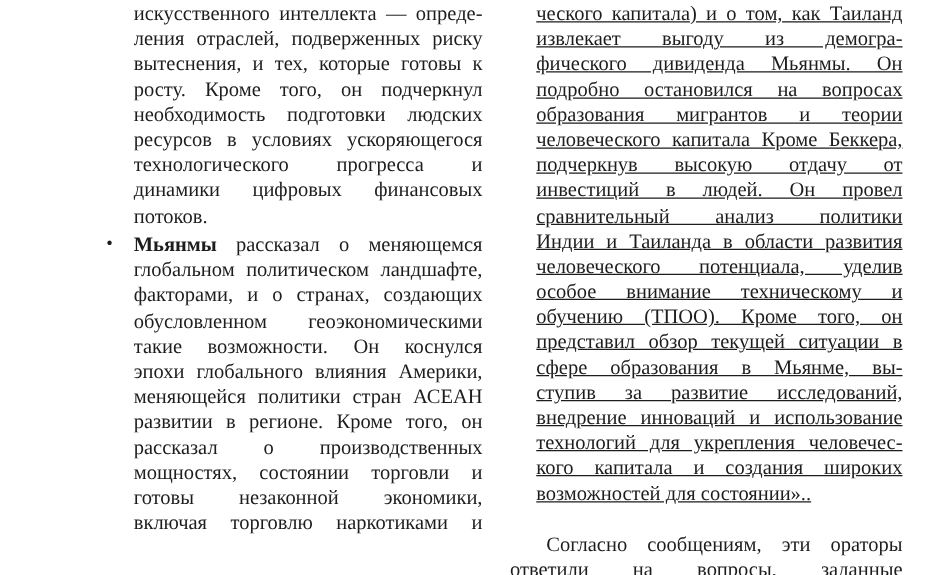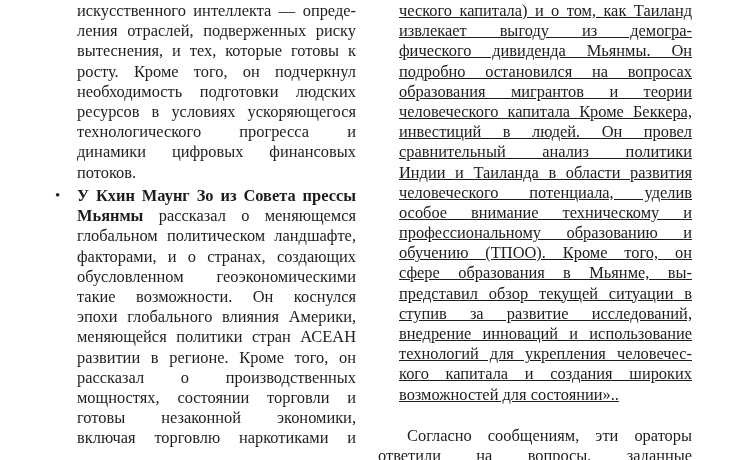--- a/index.html
+++ b/index.html
@@ -11,20 +11,21 @@
     width: 750px;
     height: 460px;
     overflow: hidden;
     position: relative;
     font-family: "Liberation Serif", "DejaVu Serif", serif;
   }
   .page {
     position: absolute;
     inset: 0;
     background: #ffffff;
+    margin-left: 30px;
   }
   .block {
     position: absolute;
     font-size: 16.4px;
     line-height: 20.2px;
     color: #1d1d1d;
   }
   .line {
     height: 20.2px;
     text-align: justify;
@@ -64,21 +65,20 @@
       <div class="line"><span>росту. Кроме того, он подчеркнул</span></div>
       <div class="line"><span>необходимость подготовки людских</span></div>
       <div class="line"><span>ресурсов в условиях ускоряющегося</span></div>
       <div class="line"><span>технологического прогресса и</span></div>
       <div class="line"><span>динамики цифровых финансовых</span></div>
       <div class="line flush"><span>потоков.</span></div>
     </div>
 
   <div class="block" id="blk-left-bullet">
       <span class="bullet">•</span>
-      <div class="line"><span class="bold">У Кхин Маунг Зо из Совета прессы</span></div>
       <div class="line"><span class="bold">Мьянмы</span><span> рассказал о меняющемся</span></div>
       <div class="line"><span>глобальном политическом ландшафте,</span></div>
       <div class="line"><span>факторами, и о странах, создающих</span></div>
       <div class="line"><span>обусловленном геоэкономическими</span></div>
       <div class="line"><span>такие возможности. Он коснулся</span></div>
       <div class="line"><span>эпохи глобального влияния Америки,</span></div>
       <div class="line"><span>меняющейся политики стран АСЕАН</span></div>
       <div class="line"><span>развитии в регионе. Кроме того, он</span></div>
       <div class="line"><span>рассказал о производственных</span></div>
       <div class="line"><span>мощностях, состоянии торговли и</span></div>
@@ -86,29 +86,29 @@
       <div class="line"><span>включая торговлю наркотиками и</span></div>
     </div>
 
   <div class="block" id="blk-right-cont">
       <div class="line"><span>ческого капитала) и о том, как Таиланд</span></div>
       <div class="line"><span>извлекает выгоду из демогра-</span></div>
       <div class="line"><span>фического дивиденда Мьянмы. Он</span></div>
       <div class="line"><span>подробно остановился на вопросах</span></div>
       <div class="line"><span>образования мигрантов и теории</span></div>
       <div class="line"><span>человеческого капитала Кроме Беккера,</span></div>
+      <div class="line"><span>подчеркнув высокую отдачу от</span></div>
       <div class="line"><span>инвестиций в людей. Он провел</span></div>
       <div class="line"><span>сравнительный анализ политики</span></div>
       <div class="line"><span>Индии и Таиланда в области развития</span></div>
       <div class="line"><span>человеческого потенциала, уделив</span></div>
       <div class="line"><span>особое внимание техническому и</span></div>
-      <div class="line"><span>профессиональному образованию и</span></div>
       <div class="line"><span>обучению (ТПОО). Кроме того, он</span></div>
+      <div class="line"><span>представил обзор текущей ситуации в</span></div>
       <div class="line"><span>сфере образования в Мьянме, вы-</span></div>
-      <div class="line"><span>представил обзор текущей ситуации в</span></div>
       <div class="line"><span>ступив за развитие исследований,</span></div>
       <div class="line"><span>внедрение инноваций и использование</span></div>
       <div class="line"><span>технологий для укрепления человечес-</span></div>
       <div class="line"><span>кого капитала и создания широких</span></div>
       <div class="line flush"><span>возможностей для состоянии»..</span></div>
     </div>
 
   <div class="block" id="blk-right-para">
       <div class="line"><span>Согласно сообщениям, эти ораторы</span></div>
       <div class="line"><span>ответили на вопросы, заданные</span></div>

